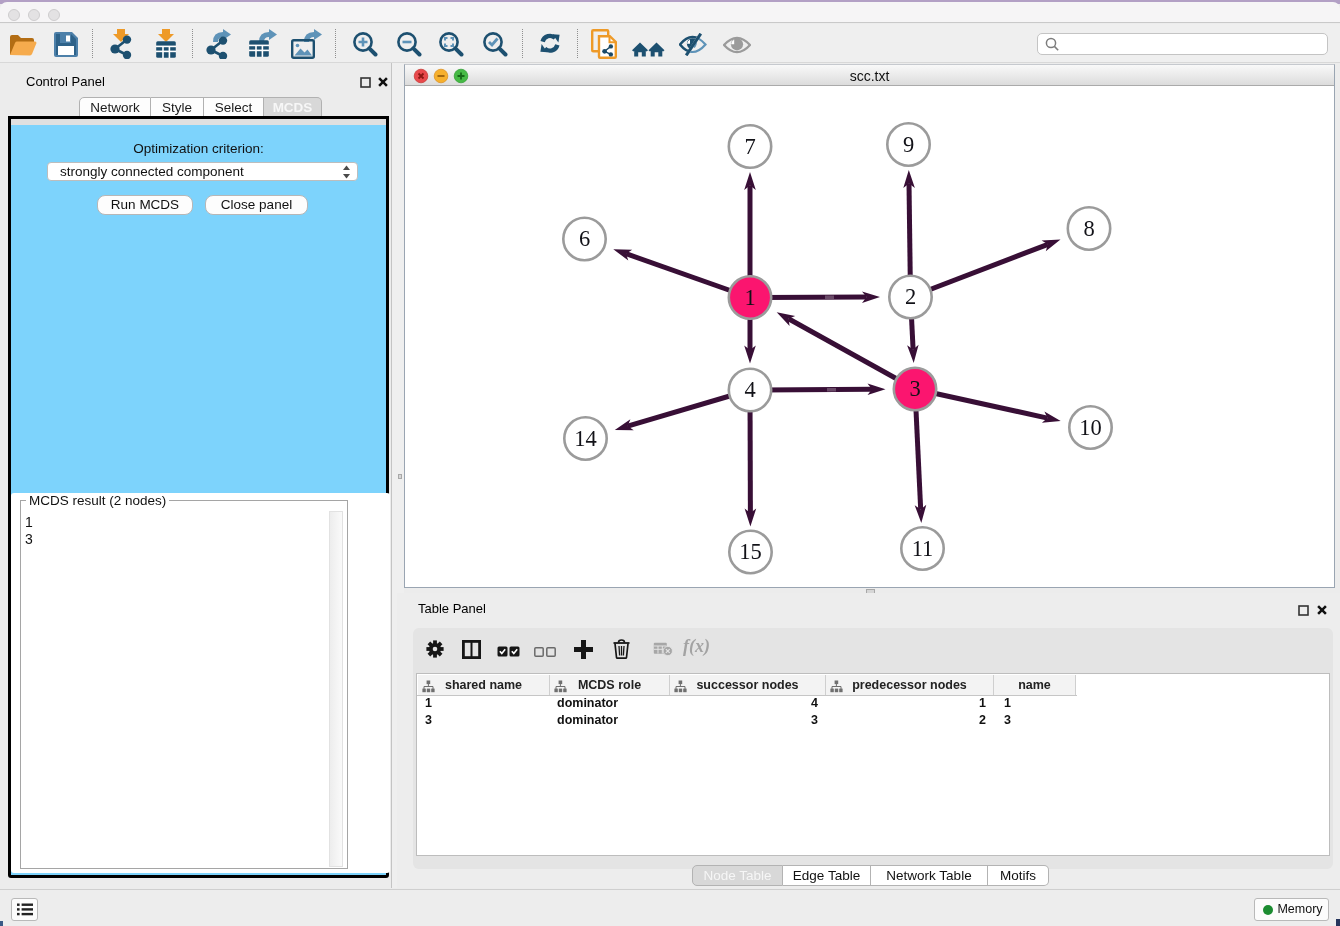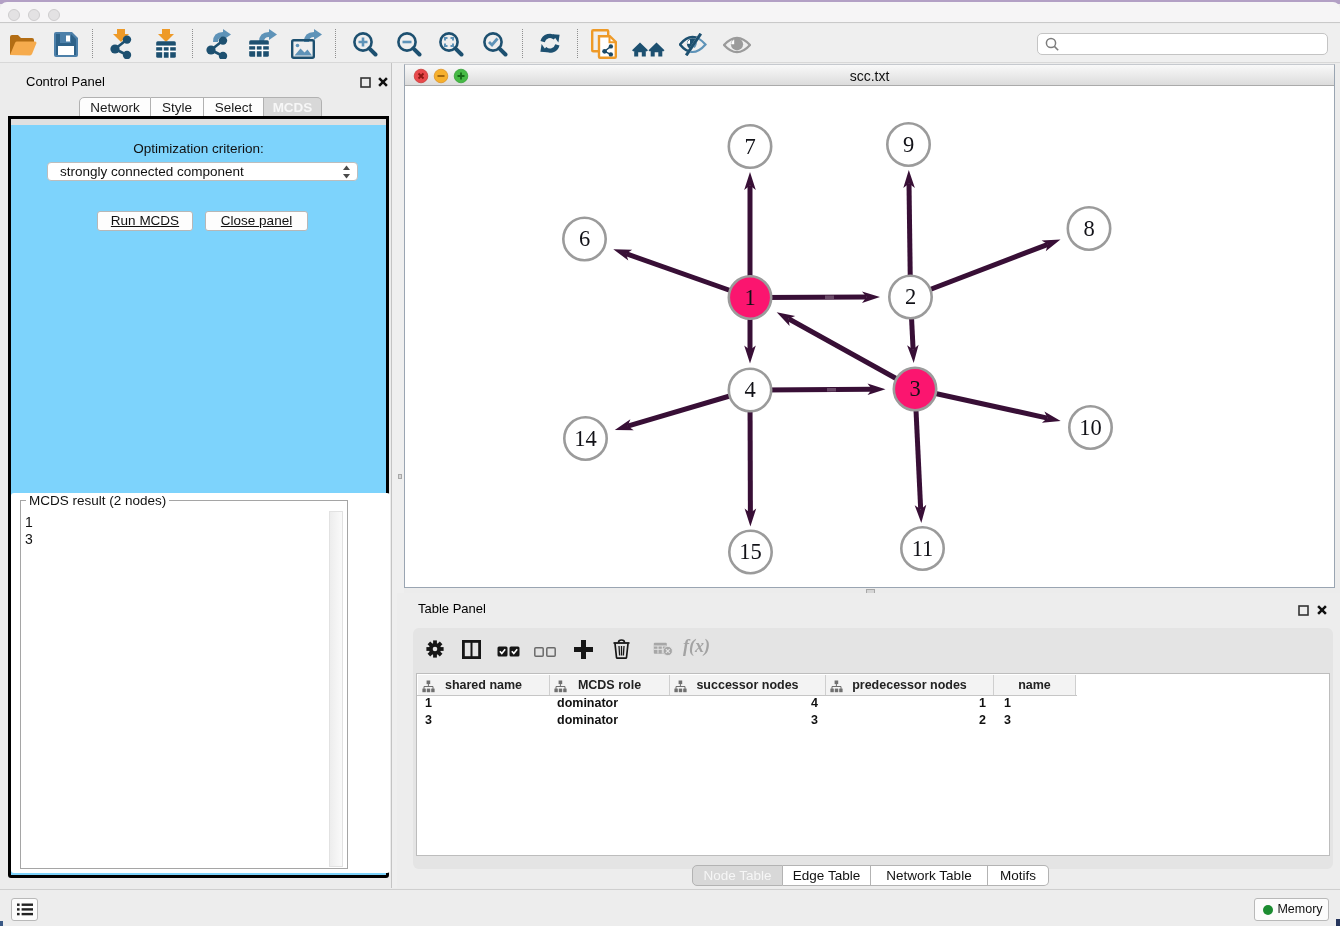--- a/index.html
+++ b/index.html
@@ -32,23 +32,23 @@
 .tabsel { background:#d8d8d8; color:#f7f7f7;font-weight:bold; }
 #cpbody { position:absolute; left:8px; top:53px; width:381px; height:762px;
   background:#7dd3fc; border:3px solid #000000; border-radius:0 0 3px 3px; }
 #cpbody .dk { position:absolute; left:0; top:0; width:100%; height:6px; background:#e0e0e0; }
 #optlabel { position:absolute; left:0; top:22px; width:100%; text-align:center;
   font-size:13.5px; color:#111; }
 #combo { position:absolute; left:36px; top:43px; width:311px; height:19px;
   background:#fff; border:1px solid #bdbdbd; border-radius:4px; font-size:13.5px;
   color:#111; line-height:17px; padding-left:12px; }
 #combo svg { position:absolute; right:6px; top:2px; }
-.btn { position:absolute; top:92px; height:20px; background:#fdfdfd;
-  border:1px solid #b7b7b7; border-radius:3px; font-size:13.5px; color:#111;
-  text-align:center; line-height:18px;text-decoration:underline; }
+.btn { position:absolute; top:76px; height:20px; background:#fdfdfd;
+  border:1px solid #b7b7b7; border-radius:8px; font-size:13.5px; color:#111;
+  text-align:center; line-height:18px; }
 #resultwrap { position:absolute; left:0px; top:374px; width:379px; height:380px; border-radius:3px;
   background:#fff; }
 #fieldset { position:absolute; left:9px; top:7px; width:328px; height:369px;
   border:1px solid #a5a5a5; }
 #legend { position:absolute; left:5px; top:-8px; background:#fff; padding:0 3px;
   font-size:13.5px; color:#111; }
 #mtext { position:absolute; left:4px; top:13px; font-size:14px; color:#111; line-height:16.5px; }
 #mscroll { position:absolute; right:4px; top:10px; width:14px; height:356px;
   background:linear-gradient(to right,#ededed,#fafafa); border:1px solid #e2e2e2; }
 

